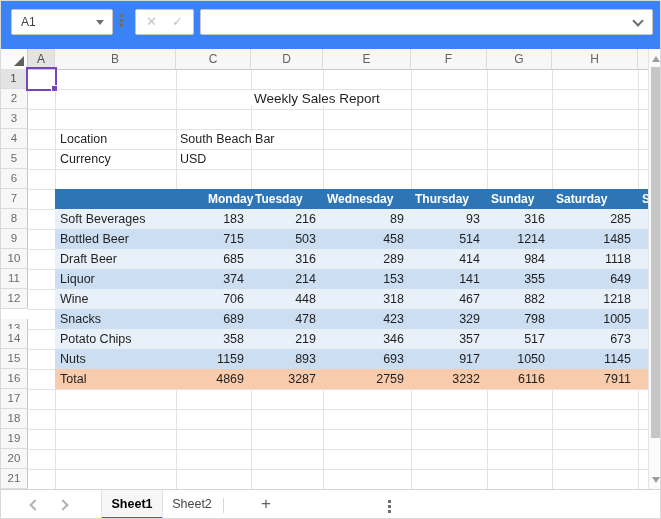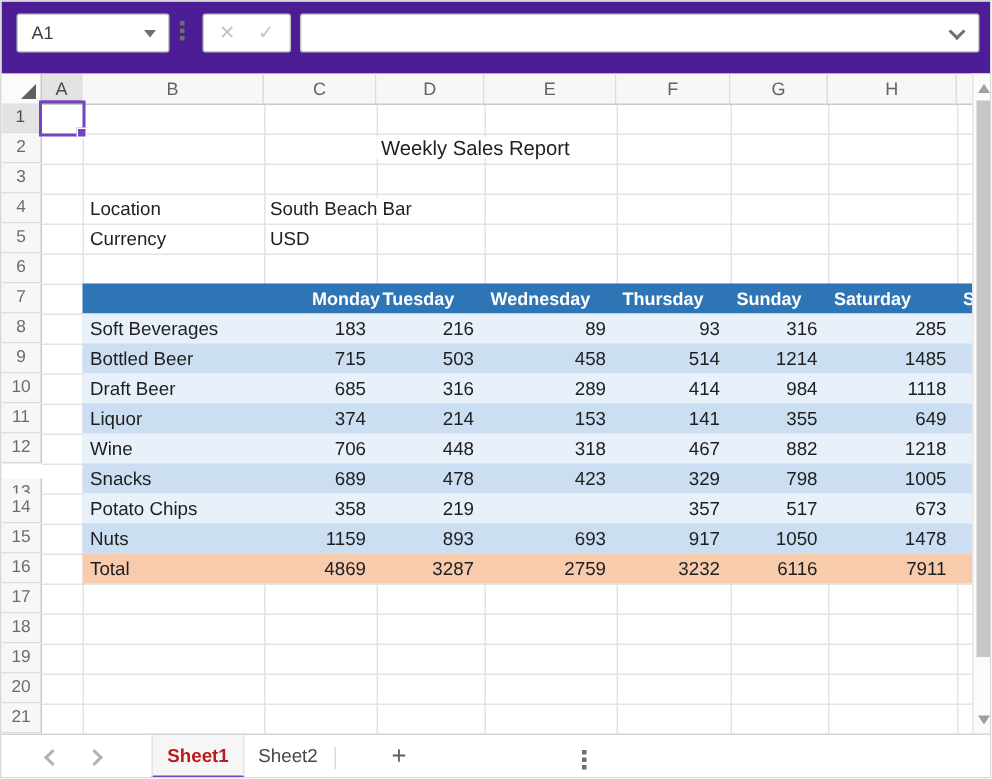--- a/index.html
+++ b/index.html
@@ -3,21 +3,21 @@
 <meta charset="utf-8">
 <style>
   * { margin:0; padding:0; box-sizing:border-box; }
   html,body { background:#fff; }
   body { font-family:"Liberation Sans", sans-serif; }
   #app {
     position:relative; width:661px; height:519px; background:#fff;
     border:1px solid #d9d9d9; overflow:hidden;
   }
   
-  #topbar { position:absolute; left:0; top:0; width:661px; height:48px; background:#4c1d95; }
+  #topbar { position:absolute; left:0; top:0; width:661px; height:48px; background:#3b82f6; }
   .tb-box { position:absolute; top:8px; height:26px; border:1px solid #c6c6c6; border-radius:2px; background:#fff; }
   #name-box { left:10px; width:102px; }
   #name-box .nb-val { position:absolute; left:9px; top:0; line-height:24px; font-size:12px; color:#3f3f3f; }
   .dd-caret { position:absolute; right:8px; top:10px; width:0; height:0;
     border-left:4px solid transparent; border-right:4px solid transparent; border-top:5px solid #6f6f6f; }
   .kebab { position:absolute; width:4px; }
   .kebab i { display:block; width:3px; height:3px; background:#6e6e6e; margin:0 0 2px 0; }
   #tb-kebab { left:119px; top:13px; }
   #fx-buttons { left:134px; width:59px; text-align:center; }
   #fx-buttons span { display:inline-block; width:26px; line-height:24px; font-size:13px; color:#c3c3c3; }
@@ -58,21 +58,21 @@
   #v-up { left:3px; top:7px; border-left:4px solid transparent; border-right:4px solid transparent; border-bottom:6px solid #9e9e9e; }
   #v-down { left:3px; top:428px; border-left:4px solid transparent; border-right:4px solid transparent; border-top:6px solid #9e9e9e; }
   #v-thumb { position:absolute; left:2px; top:18px; width:9px; height:371px; background:#c6c6c6; }
   
   #tabbar { position:absolute; left:0; top:488px; width:661px; height:31px; background:#fff; border-top:1px solid #d4d4d4; }
   .nav-chev { position:absolute; top:11px; width:8px; height:8px; border-right:2px solid #b3b3b3; border-bottom:2px solid #b3b3b3; }
   #nav-prev { left:30px; transform:rotate(135deg); }
   #nav-next { left:58px; transform:rotate(-45deg); }
   .sheet-tab { position:absolute; top:0; height:30px; line-height:29px; text-align:center; font-size:12.5px; color:#474747; }
   #tab-sheet1 { left:100px; width:62px; background:#f6f6f6; border-left:1px solid #e3e3e3; border-right:1px solid #e3e3e3;
-    border-bottom:3px solid var(--accent); font-weight:bold; color:#b91c1c; }
+    border-bottom:3px solid var(--accent); font-weight:bold; color:#000000; }
   #tab-sheet2 { left:162px; width:58px; }
   #tab-divider { position:absolute; left:222px; top:8px; width:1px; height:15px; background:#d9d9d9; }
   #add-sheet { position:absolute; left:252px; top:0; width:26px; height:30px; text-align:center; line-height:28px; font-size:17px; color:#5f5f5f; }
   #bar-kebab { left:387px; top:10px; }
 </style>
 </head>
 <body>
 
 <div id="app">
 
@@ -219,30 +219,31 @@
         <div class="ctext" style="left: 59px; top: 260px;">Snacks</div>
         <div class="ctext num" style="left: 177px; top: 260px; width: 66px;">689</div>
         <div class="ctext num" style="left: 252px; top: 260px; width: 63px;">478</div>
         <div class="ctext num" style="left: 324px; top: 260px; width: 79px;">423</div>
         <div class="ctext num" style="left: 412px; top: 260px; width: 67px;">329</div>
         <div class="ctext num" style="left: 488px; top: 260px; width: 56px;">798</div>
         <div class="ctext num" style="left: 553px; top: 260px; width: 77px;">1005</div>
         <div class="ctext" style="left: 59px; top: 280px;">Potato Chips</div>
         <div class="ctext num" style="left: 177px; top: 280px; width: 66px;">358</div>
         <div class="ctext num" style="left: 252px; top: 280px; width: 63px;">219</div>
+        <div class="ctext num" style="left: 324px; top: 280px; width: 79px;">346</div>
         <div class="ctext num" style="left: 412px; top: 280px; width: 67px;">357</div>
         <div class="ctext num" style="left: 488px; top: 280px; width: 56px;">517</div>
         <div class="ctext num" style="left: 553px; top: 280px; width: 77px;">673</div>
         <div class="ctext" style="left: 59px; top: 300px;">Nuts</div>
         <div class="ctext num" style="left: 177px; top: 300px; width: 66px;">1159</div>
         <div class="ctext num" style="left: 252px; top: 300px; width: 63px;">893</div>
         <div class="ctext num" style="left: 324px; top: 300px; width: 79px;">693</div>
         <div class="ctext num" style="left: 412px; top: 300px; width: 67px;">917</div>
         <div class="ctext num" style="left: 488px; top: 300px; width: 56px;">1050</div>
-        <div class="ctext num" style="left: 553px; top: 300px; width: 77px;">1478</div>
+        <div class="ctext num" style="left: 553px; top: 300px; width: 77px;">1145</div>
         <div class="ctext" style="left: 59px; top: 320px;">Total</div>
         <div class="ctext num" style="left: 177px; top: 320px; width: 66px;">4869</div>
         <div class="ctext num" style="left: 252px; top: 320px; width: 63px;">3287</div>
         <div class="ctext num" style="left: 324px; top: 320px; width: 79px;">2759</div>
         <div class="ctext num" style="left: 412px; top: 320px; width: 67px;">3232</div>
         <div class="ctext num" style="left: 488px; top: 320px; width: 56px;">6116</div>
         <div class="ctext num" style="left: 553px; top: 320px; width: 77px;">7911</div>
         <div id="sel-outline"></div>
         <div id="fill-handle"></div>
       </div>

